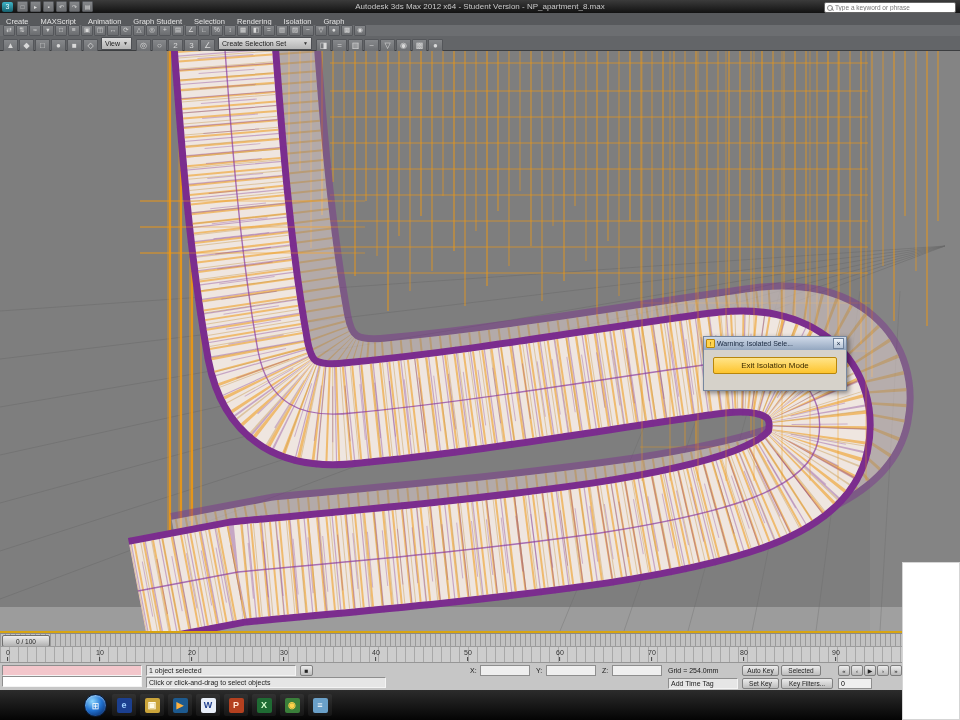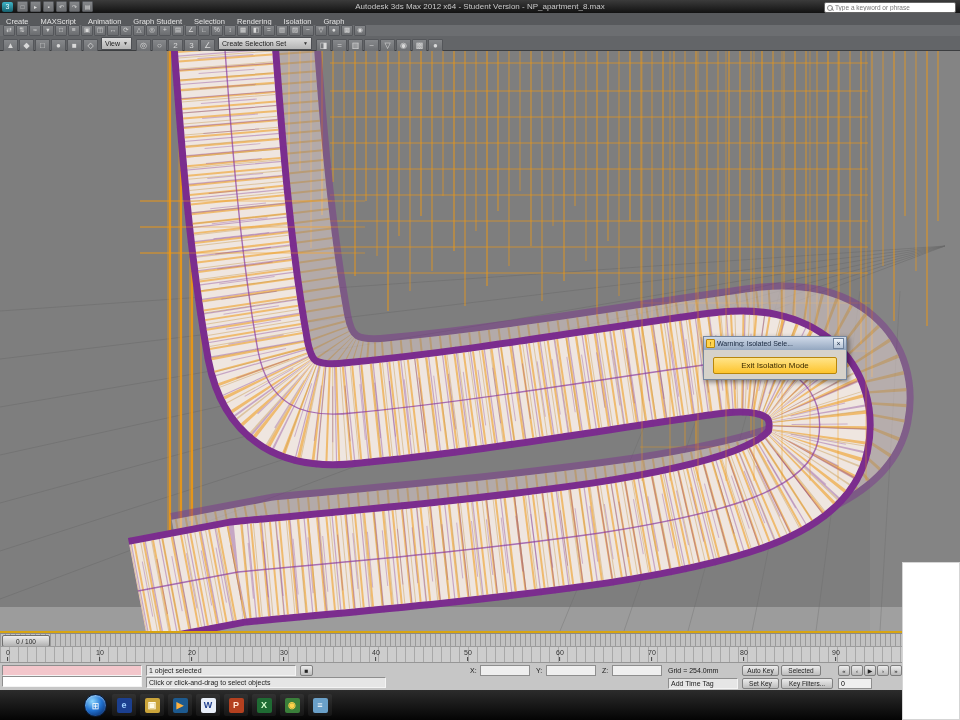--- a/index.html
+++ b/index.html
@@ -45,21 +45,21 @@
   
   .dialog{position:absolute;left:703px;top:336px;width:142px;background:#d6d2ca;
     border:1px solid #76879e;box-shadow:2px 2px 5px rgba(0,0,0,.45);z-index:30;}
   .dialog-title{height:13px;background:linear-gradient(#cfd9e8,#94a7c0);display:flex;
     align-items:center;padding:0 2px;gap:2px;}
   .warn-ic{width:7px;height:7px;background:#ffd34d;border:1px solid #b8860b;border-radius:1px;
     font-size:6px;color:#5a3c00;display:flex;align-items:center;justify-content:center;flex:none;}
   .dialog-title-text{font-size:7px;color:#17263d;flex:1;white-space:nowrap;overflow:hidden;}
   .dlg-close{width:9px;height:9px;background:linear-gradient(#eef3f9,#b6c4d6);border:1px solid #6d819c;
     font-size:7px;line-height:7px;color:#23354f;display:flex;align-items:center;justify-content:center;flex:none;}
-  .dialog-body{padding:7px 9px 5px;}
+  .dialog-body{padding:7px 9px 16px;}
   .iso-btn{display:block;width:100%;height:17px;background:linear-gradient(#ffe489,#fdc42d);
     border:1px solid #b8860b;border-radius:2px;font-size:8px;color:#3a2a00;
     font-family:"Liberation Sans", sans-serif;}
   
   .timeslider{position:absolute;left:0;top:633px;width:960px;height:13px;background:#c2c2c2;
     border-top:1px solid #8a8a8a;box-sizing:border-box;
     background-image:repeating-linear-gradient(90deg, rgba(50,50,50,.28) 0 1px, transparent 1px 5px);}
   .ts-handle{position:absolute;left:2px;top:1px;width:46px;height:10px;border:1px solid #6f6f6f;
     border-radius:2px;background:linear-gradient(#ececec,#b2b2b2);font-size:6.5px;color:#222;
     display:flex;align-items:center;justify-content:center;}

